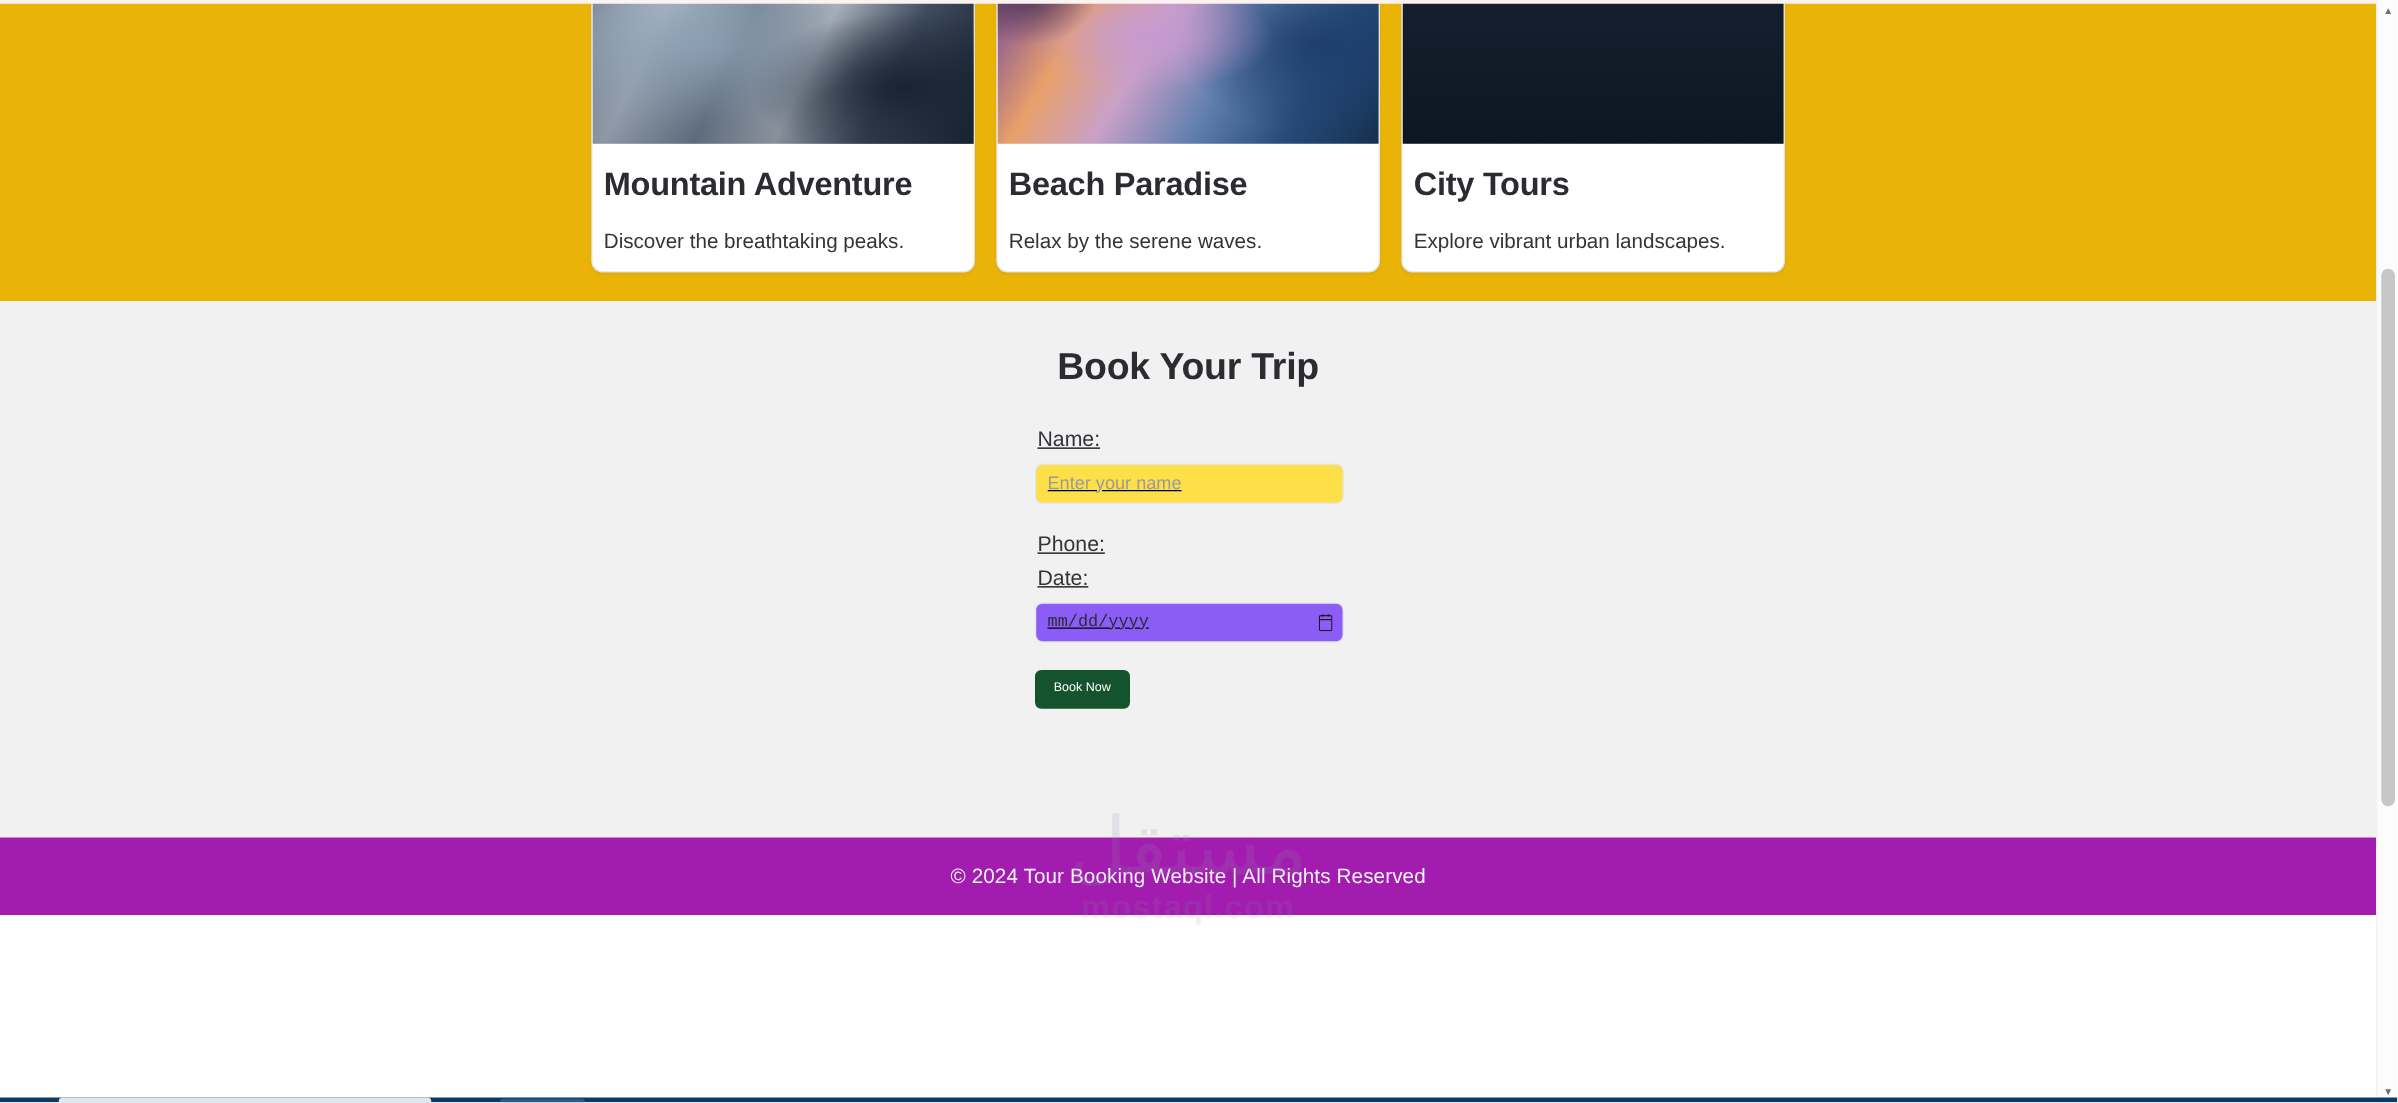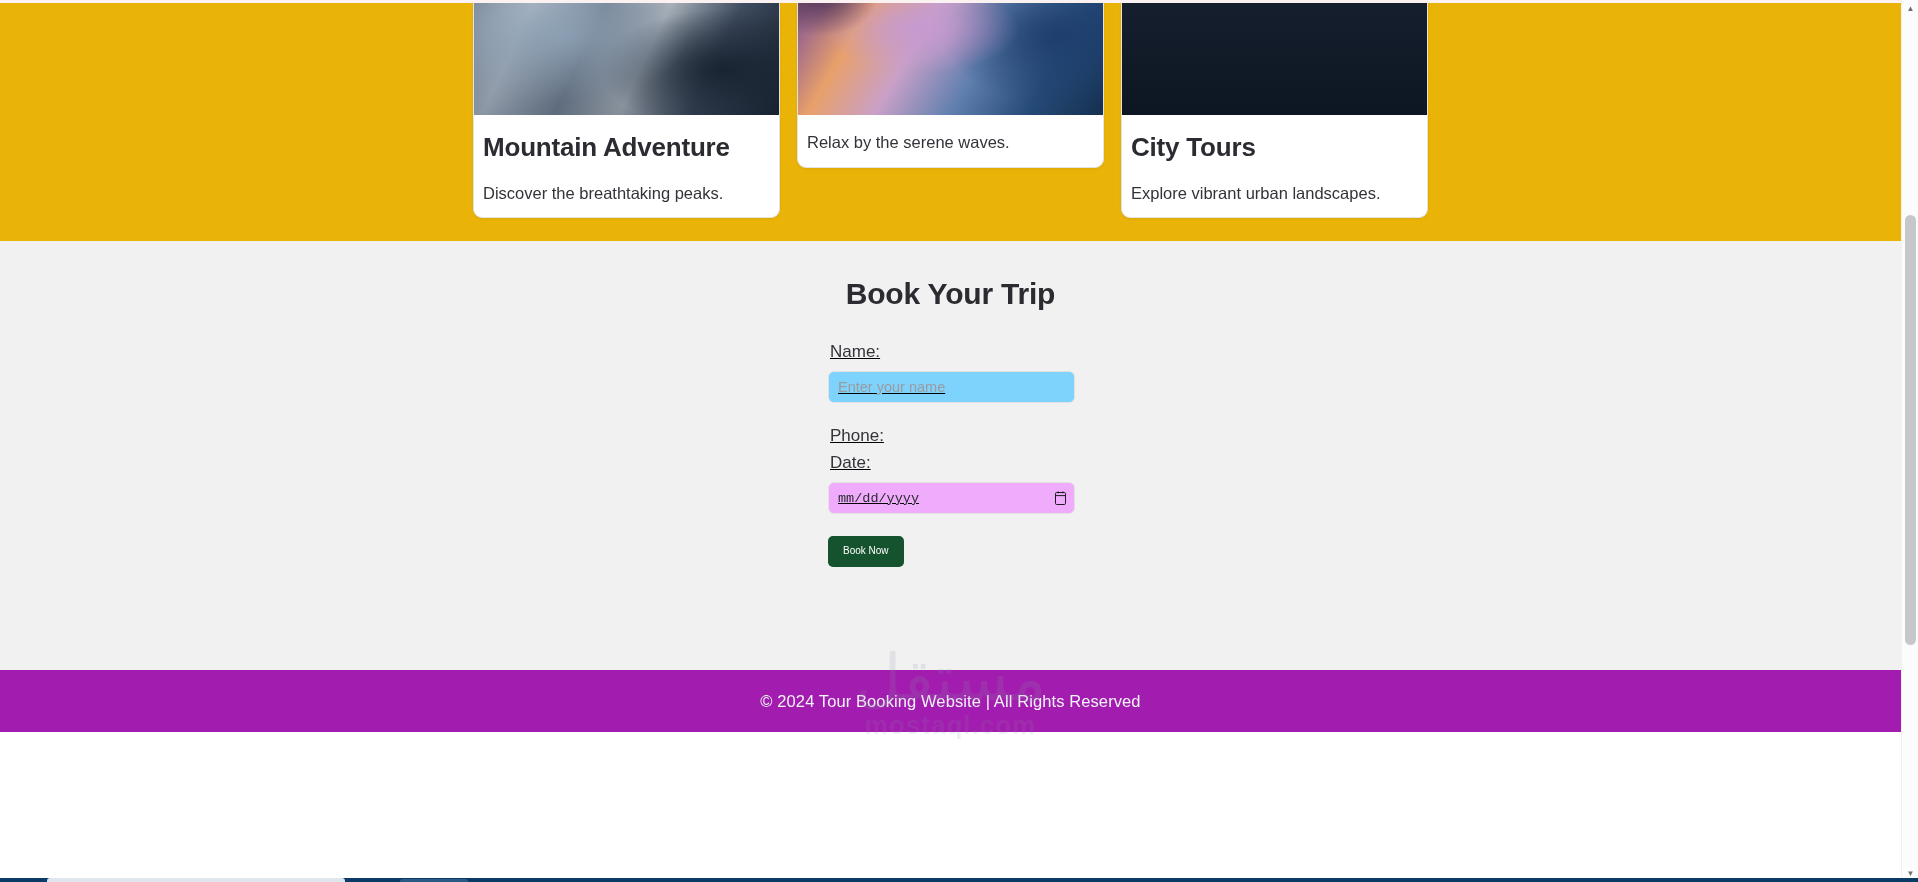--- a/index.html
+++ b/index.html
@@ -103,33 +103,33 @@
     line-height: 1.1;
   }
   .text-input {
     display: block;
     width: 247px;
     height: 32px;
     padding: 4px 9px;
     font-size: 14.5px;
     font-family: "Liberation Sans", sans-serif;
     color: #212529;
-    background: #7dd3fc;
+    background: #fde047;
     border: 1px solid #e2e2e3;
     border-radius: 6px;
     outline: none;
     margin-bottom: 24px;
   }
   .text-input::placeholder { color: #9a9a9f; }
 
   .date-wrap {
     position: relative;
     width: 247px;
     height: 32px;
-    background: #f0abfc;
+    background: #8b5cf6;
     border: 1px solid #e2e2e3;
     border-radius: 6px;
     margin-bottom: 22px;
     display: flex;
     align-items: center;
     padding: 0 8px 0 9px;
   }
   .date-text {
     font-family: "Liberation Mono", monospace;
     font-size: 13.5px;
@@ -285,20 +285,21 @@
 
         <div class="card">
           <div class="card-img" style="background-image:
                  radial-gradient(ellipse 30% 22% at 22% 10%, #f7a948 0%, rgba(247,169,72,0) 70%),
                  radial-gradient(ellipse 26% 30% at 8% 40%, #4c3355 0%, rgba(76,51,85,0) 72%),
                  radial-gradient(ellipse 45% 30% at 40% 58%, #c69ad0 0%, rgba(198,154,208,0) 72%),
                  radial-gradient(ellipse 50% 45% at 85% 62%, #1e3f6e 0%, rgba(30,63,110,0) 75%),
                  linear-gradient(120deg, #3b2a4d 0%, #a06a8a 18%, #e8a06a 30%, #c9a0c8 46%, #5f7fae 64%, #254a78 82%, #15304f 100%);">
           </div>
           <div class="card-body">
+            <h3 class="card-title">Beach Paradise</h3>
             <p class="card-text">Relax by the serene waves.</p>
           </div>
         </div>
 
         <div class="card">
           <div class="card-img" style="background-image:
                  linear-gradient(to bottom, #7f93ad 0%, #3c4f68 10%, #16202f 34%, #0d1723 100%),
                  repeating-linear-gradient(90deg, rgba(255,255,255,0.05) 0 3px, rgba(0,0,0,0.14) 3px 9px),
                  repeating-linear-gradient(0deg, rgba(255,230,170,0.10) 0 2px, rgba(0,0,0,0.10) 2px 7px);
                  background-blend-mode: normal, overlay, overlay;">

